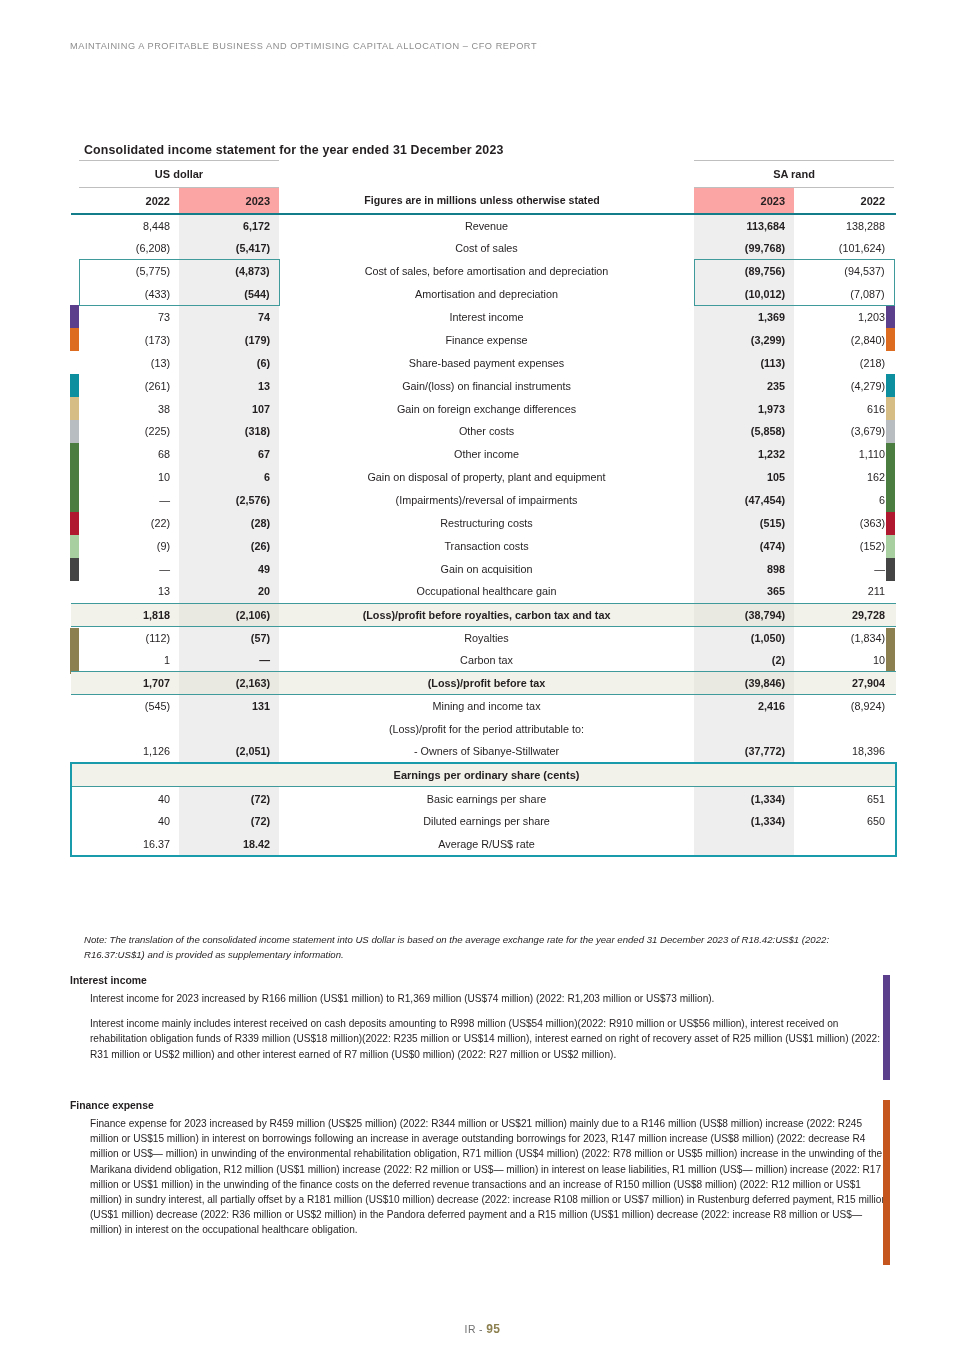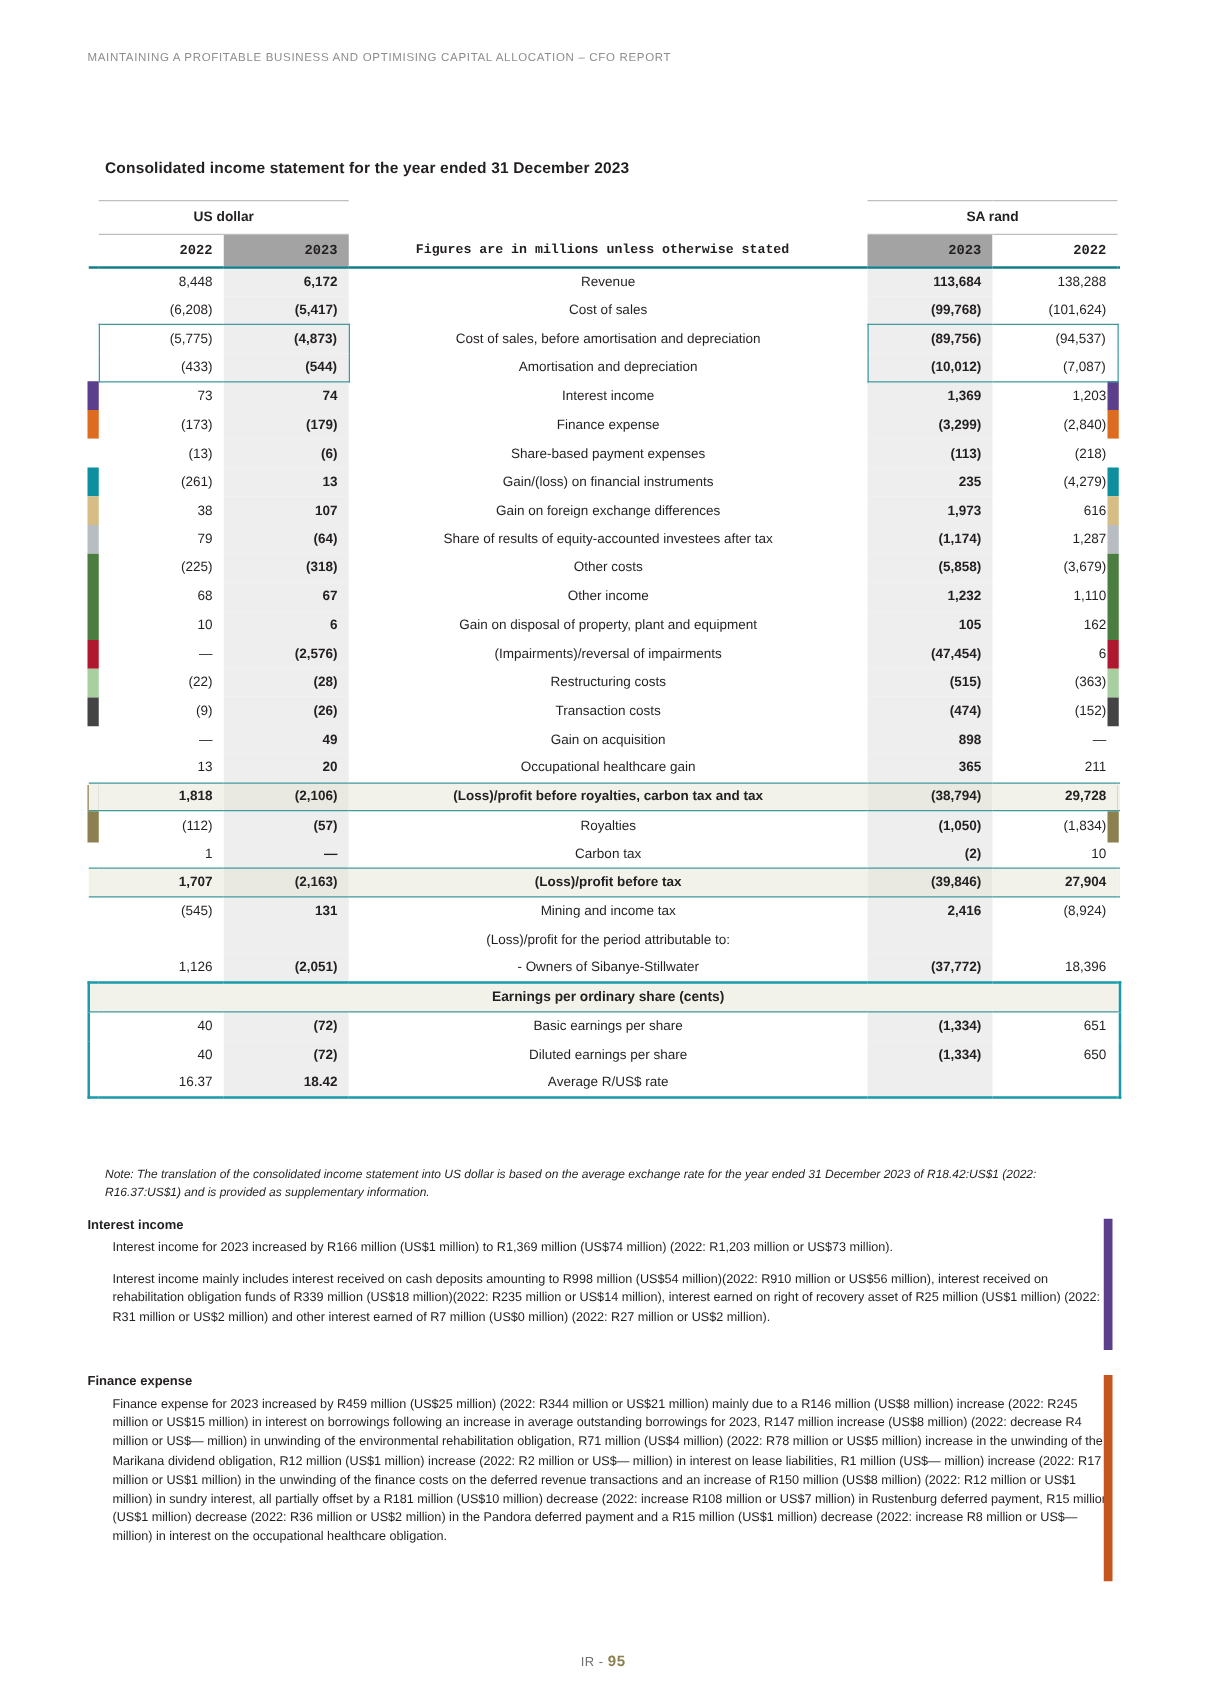--- a/index.html
+++ b/index.html
@@ -14,21 +14,21 @@
 
   
   .running-head{
     position:absolute;left:70px;top:41px;
     font-size:9.2px;letter-spacing:.55px;
     color:#8d8d8d;font-weight:400;white-space:nowrap;
   }
 
   
   .tbl-title{
-    position:absolute;left:84px;top:127px;
+    position:absolute;left:84px;top:143px;
     font-size:12.4px;font-weight:700;color:#231f20;letter-spacing:.15px;
   }
 
   
   .tbl-wrap{position:absolute;left:70px;top:160px;width:825px;}
   table.fin{border-collapse:collapse;width:825px;table-layout:fixed;}
   table.fin td,table.fin th{padding:0;vertical-align:middle;}
 
   
   col.c-pad{width:8px;}
@@ -44,23 +44,23 @@
     font-size:11px;font-weight:700;text-align:center;color:#231f20;
     height:26px;
     border-top:1.6px solid #bfbfbf;
     border-bottom:1.6px solid #bfbfbf;
   }
   .cur-head.blank{border:none;}
 
   
   .yr{
     font-size:11px;font-weight:700;height:25px;text-align:right;
-    padding-right:9px !important;color:#231f20;font-family:Liberation Mono, monospace;
-  }
-  .yr.bold23{background:#a3a3a3;}
+    padding-right:9px !important;color:#231f20;
+  }
+  .yr.bold23{background:#fca5a5;}
   .yr.plain{background:#ffffff;}
   .yr-label{
     font-size:10.6px;font-weight:700;text-align:center;color:#231f20;
   }
 
   
   tr.rule-teal td{border-bottom:2.6px solid #147d8a;height:0;}
 
   
   tr.d{height:22.9px;}
@@ -276,29 +276,20 @@
           <td></td>
           <td class="num">38</td>
           <td class="num shade b">107</td>
           <td class="lbl">Gain on foreign exchange differences</td>
           <td class="num shade b">1,973</td>
           <td class="num">616</td>
           <td></td>
         </tr>
         <tr class="d">
           <td></td>
-          <td class="num">79</td>
-          <td class="num shade b">(64)</td>
-          <td class="lbl">Share of results of equity-accounted investees after tax</td>
-          <td class="num shade b">(1,174)</td>
-          <td class="num">1,287</td>
-          <td></td>
-        </tr>
-        <tr class="d">
-          <td></td>
           <td class="num">(225)</td>
           <td class="num shade b">(318)</td>
           <td class="lbl">Other costs</td>
           <td class="num shade b">(5,858)</td>
           <td class="num">(3,679)</td>
           <td></td>
         </tr>
         <tr class="d">
           <td></td>
           <td class="num">68</td>

